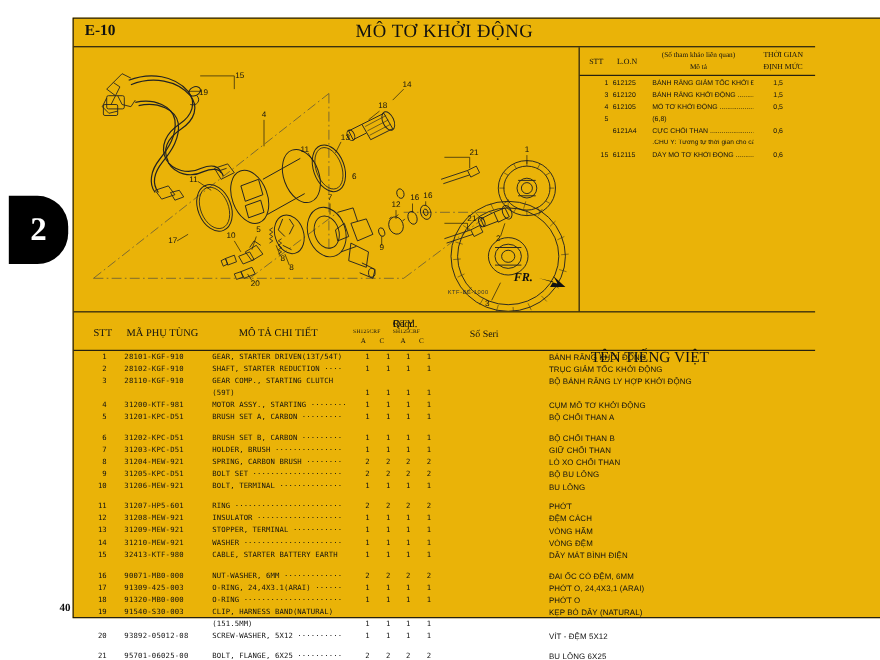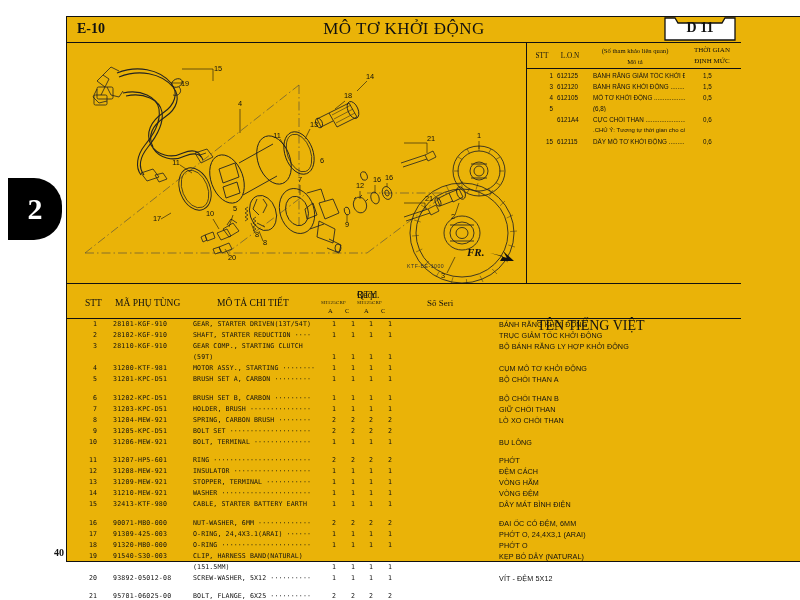--- a/index.html
+++ b/index.html
@@ -224,26 +224,20 @@
 
   <div class="section-tab">2</div>
 
   <div class="page-number">40</div>
 
   <div class="frame">
 
     <div class="header">
       <div class="header-code">E-10</div>
       <div class="header-title">MÔ TƠ KHỞI ĐỘNG</div>
-      <div class="corner-tab">
-        <svg width="74" height="26" viewBox="0 0 74 26">
-          <path d="M2 2 L12 2 L15 7 L59 7 L62 2 L72 2 L72 24 L2 24 Z" fill="#fff" stroke="#111" stroke-width="1.3"></path>
-        </svg>
-        <div class="corner-tab-label">D 11</div>
-      </div>
     </div>
 
     <div class="illus">
       <svg width="459" height="240" viewBox="0 0 459 240">
         <g fill="none" stroke="#222" stroke-width="0.7" stroke-linejoin="round">
 
           <g stroke="#444" stroke-width="0.6" stroke-dasharray="9 3 1.5 3">
             <path d="M18 210 L232 42"></path>
             <path d="M232 42 L232 185"></path>
             <path d="M18 210 L300 210"></path>
@@ -631,20 +625,21 @@
           <div class="p-vn">LÒ XO CHỔI THAN</div>
         </div>
         <div class="prow">
           <div class="p-no">9</div>
           <div class="p-pn">31205-KPC-D51</div>
           <div class="p-desc">BOLT SET ····················</div>
           <div class="p-q1">2</div>
           <div class="p-q2">2</div>
           <div class="p-q3">2</div>
           <div class="p-q4">2</div>
+          <div class="p-vn">BỘ BU LÔNG</div>
         </div>
         <div class="prow">
           <div class="p-no">10</div>
           <div class="p-pn">31206-MEW-921</div>
           <div class="p-desc">BOLT, TERMINAL ··············</div>
           <div class="p-q1">1</div>
           <div class="p-q2">1</div>
           <div class="p-q3">1</div>
           <div class="p-q4">1</div>
           <div class="p-vn">BU LÔNG</div>
@@ -763,17 +758,18 @@
         </div>
         <div class="prow spacer"></div>
         <div class="prow">
           <div class="p-no">21</div>
           <div class="p-pn">95701-06025-00</div>
           <div class="p-desc">BOLT, FLANGE, 6X25 ··········</div>
           <div class="p-q1">2</div>
           <div class="p-q2">2</div>
           <div class="p-q3">2</div>
           <div class="p-q4">2</div>
+          <div class="p-vn">BU LÔNG 6X25</div>
         </div>
       </div>
 
   </div>
 </div>
 
 </body></html>

